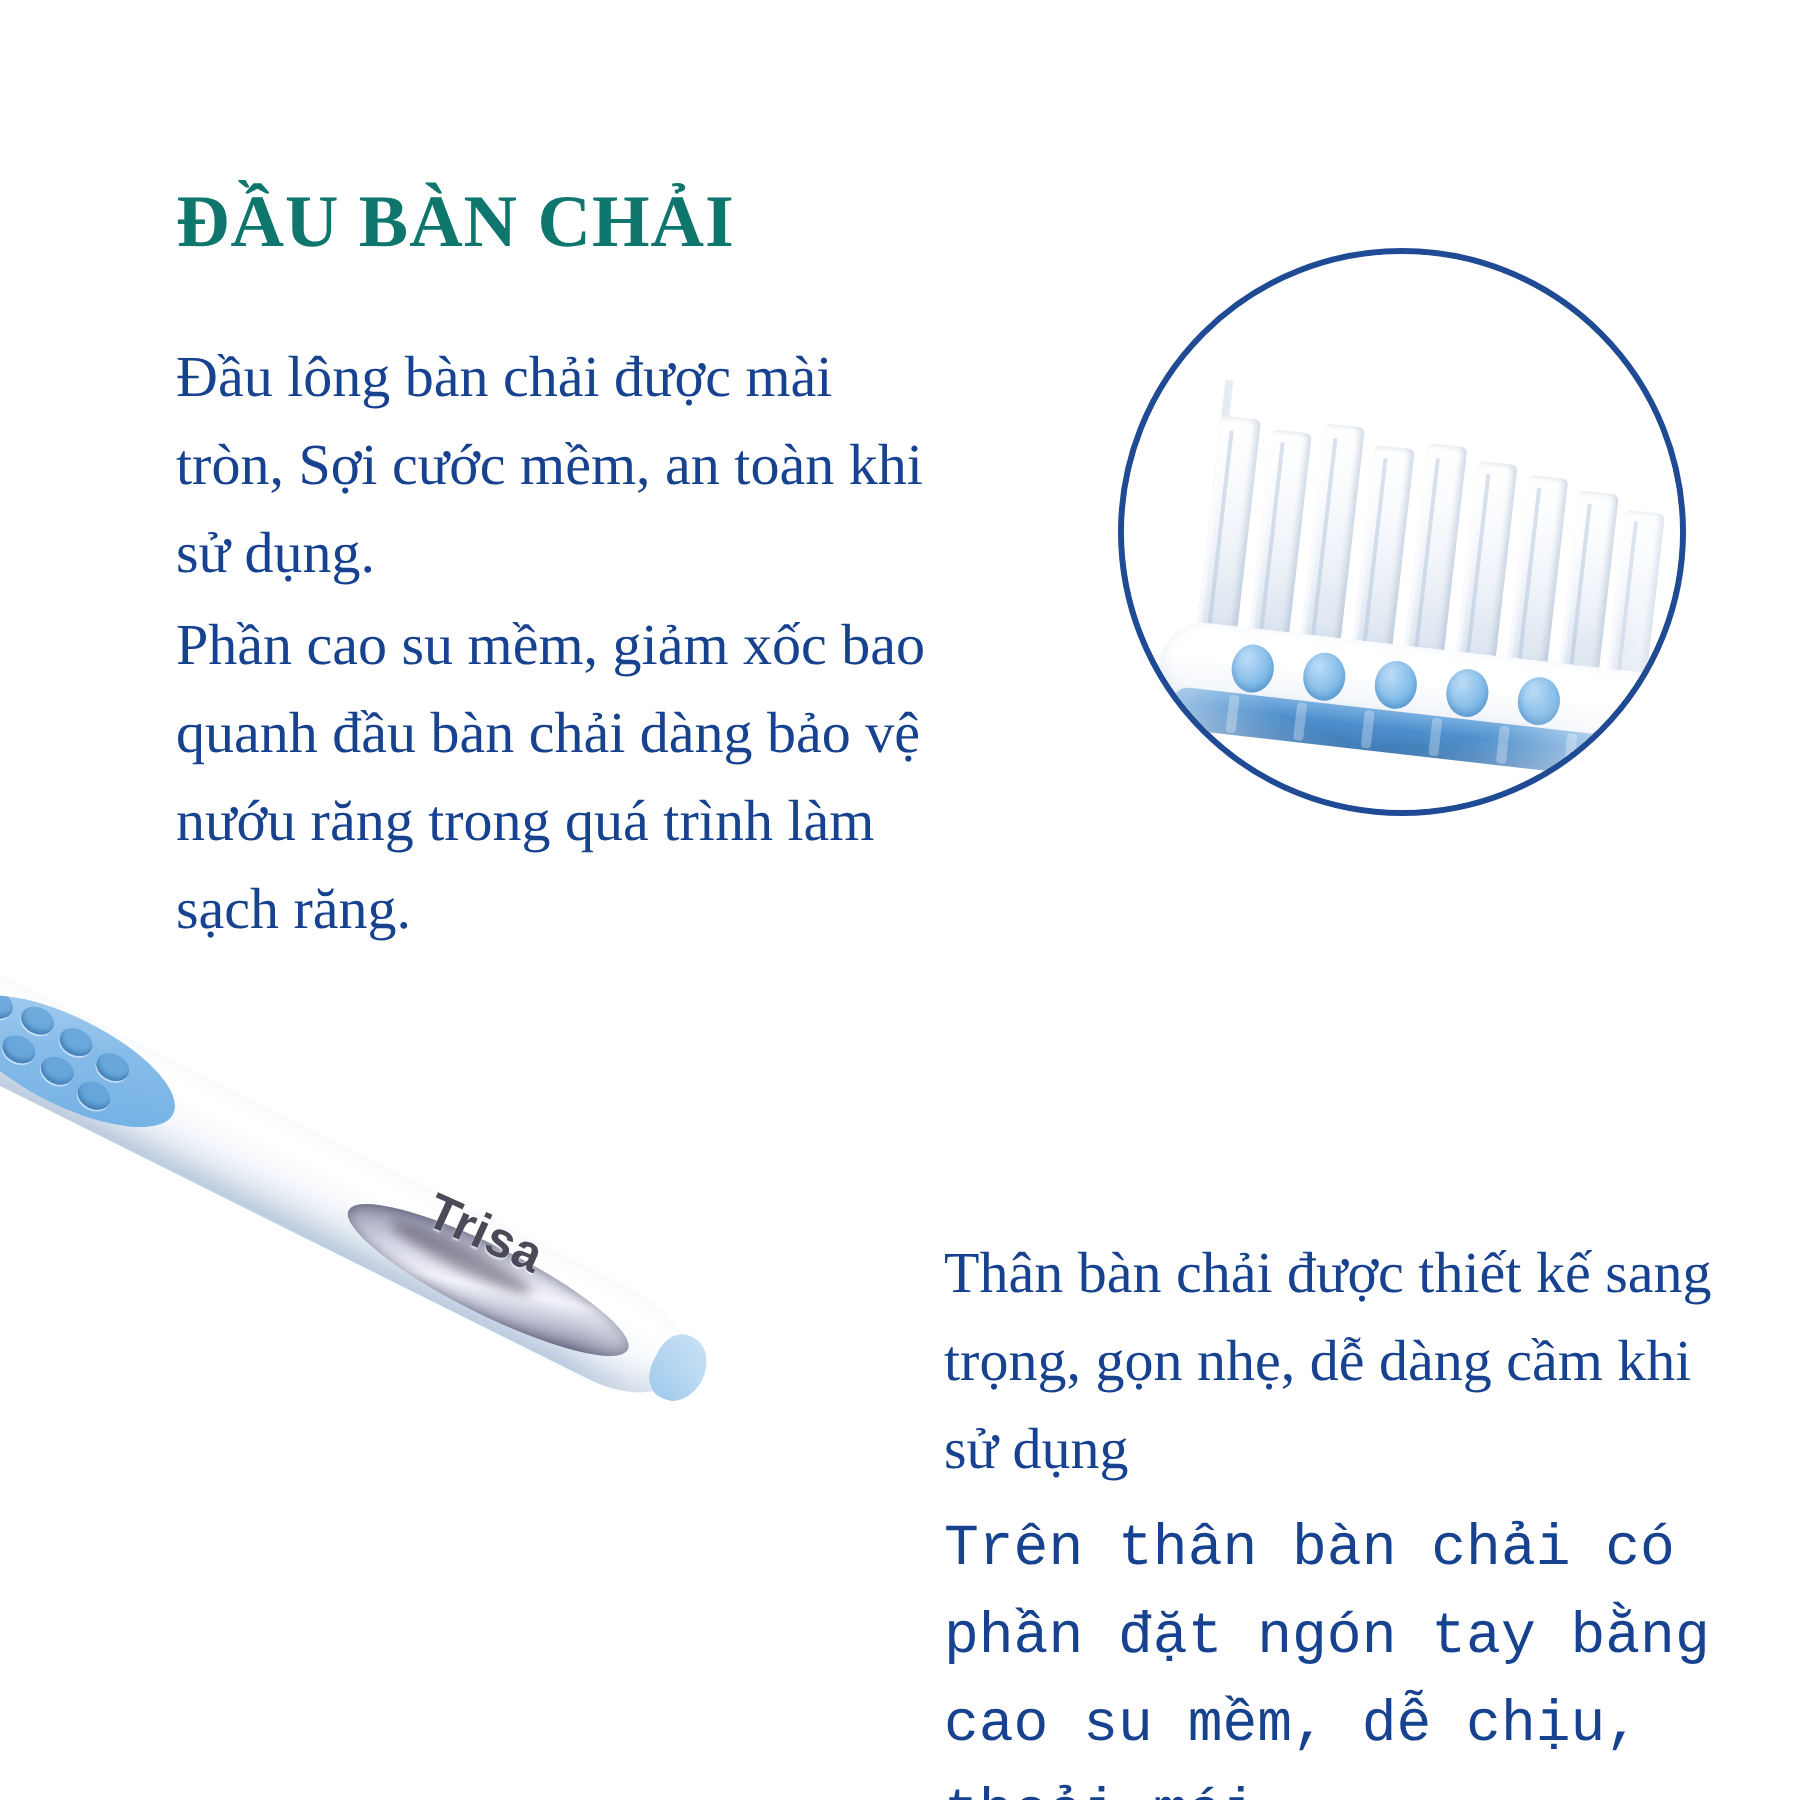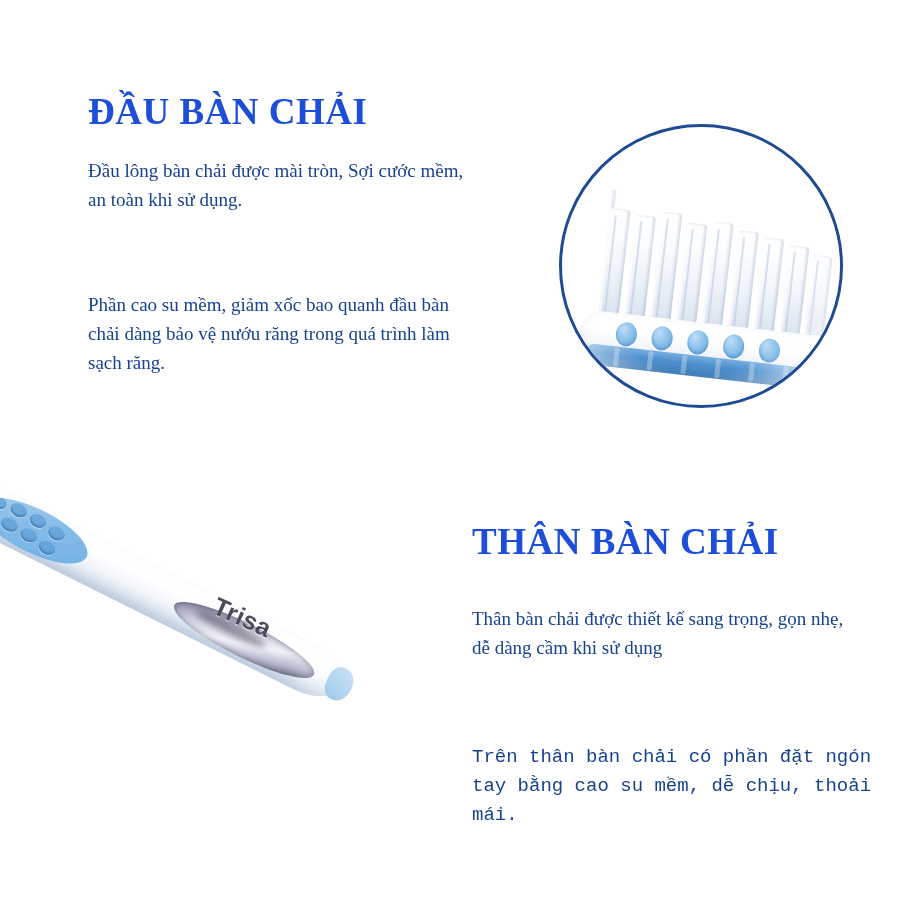--- a/index.html
+++ b/index.html
@@ -12,34 +12,34 @@
     width: 900px;
     height: 900px;
     background: #ffffff;
     overflow: hidden;
     font-family: "Liberation Serif", "DejaVu Serif", serif;
   }
 
   
   .section-heading {
     position: absolute;
-    color: #1d4ed8;
+    color: #0f766e;
     font-family: "Liberation Serif", "DejaVu Serif", serif;
     font-weight: bold;
     font-size: 37px;
     letter-spacing: 0.5px;
     line-height: 1.05;
     white-space: nowrap;
   }
   .body-para {
     position: absolute;
     color: #17428f;
     font-family: "Liberation Serif", "DejaVu Serif", serif;
     font-weight: 400;
-    font-size: 19px;
+    font-size: 29px;
     line-height: 1.52;
   }
 
   #head-title   { left: 88px;  top: 68px;  }
   #head-para-1  { left: 88px;  top: 138px; width: 380px; }
   #head-para-2  { left: 88px;  top: 272px; width: 380px; }
 
   #body-title   { left: 472px; top: 498px; }
   #body-para-1  { left: 472px; top: 586px; width: 390px; }
   #body-para-2  { left: 472px; top: 724px; width: 400px; font-family: Liberation Mono, monospace; }
@@ -284,21 +284,20 @@
         <div class="rubber-rib" style="left:96px;"></div>
         <div class="rubber-rib" style="left:130px;"></div>
         <div class="rubber-rib" style="left:164px;"></div>
         <div class="rubber-rib" style="left:198px;"></div>
       </div>
 
       <div class="photo-fade"></div>
     </div>
   </div>
 
-  <h1 id="body-title" class="section-heading">THÂN BÀN CHẢI</h1>
 
   <p id="body-para-1" class="body-para">Thân bàn chải được thiết kế sang trọng, gọn nhẹ, dễ dàng cầm khi sử dụng</p>
 
   <p id="body-para-2" class="body-para">Trên thân bàn chải có phần đặt ngón tay bằng cao su mềm, dễ chịu, thoải mái.</p>
 
   <div id="handle-photo">
     <div class="handle-shape">
 
       <div class="handle-body"></div>
 

